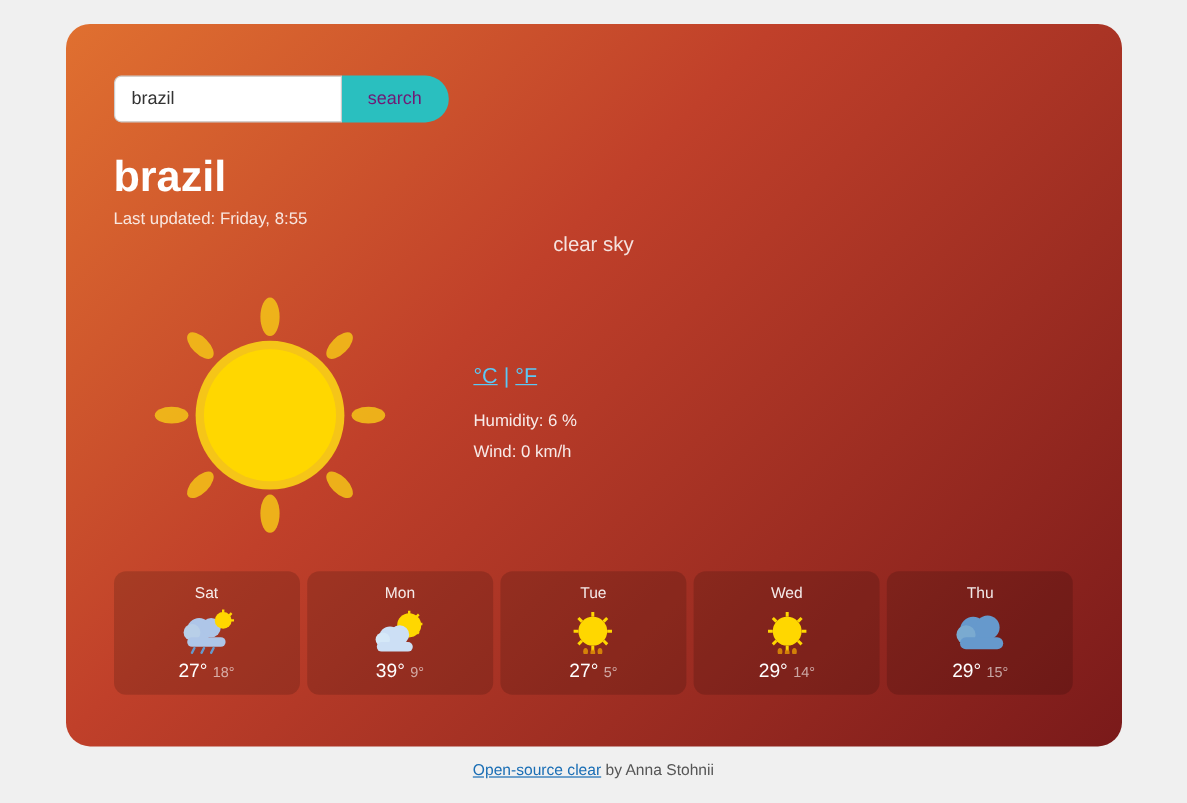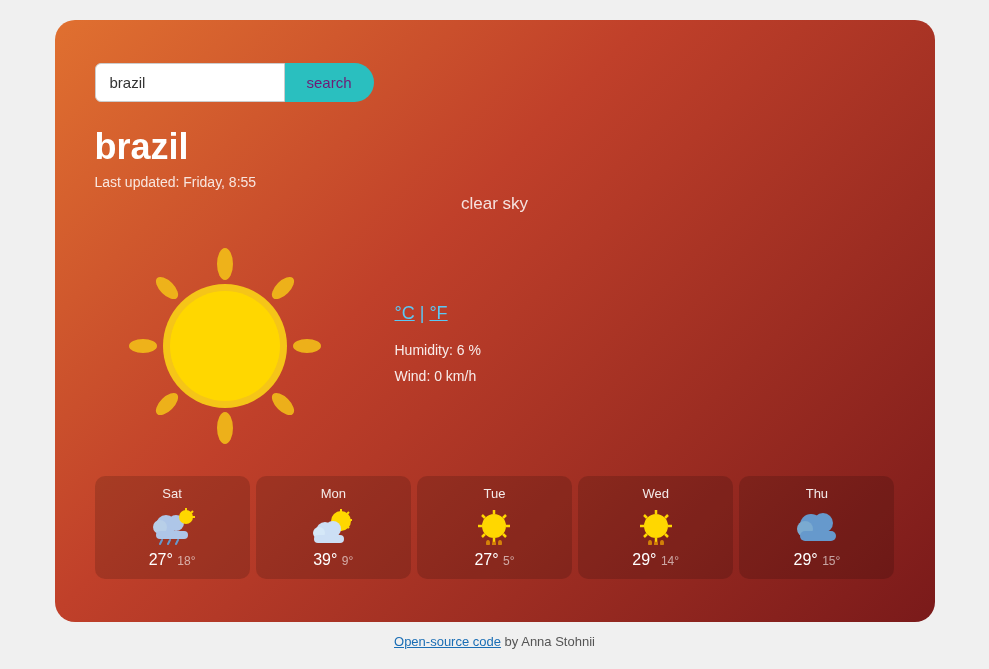--- a/index.html
+++ b/index.html
@@ -347,15 +347,15 @@
         </svg>
         <div>
           <span>29° </span><span class="forecast-low">15°</span>
         </div>
       </div>
 
     </div>
   </div>
 
   <div class="footer">
-    <a href="#">Open-source code</a><span> by Anna Stohnii</span>
+    <a href="#">Open-source clear</a><span> by Anna Stohnii</span>
   </div>
 </div>
 
 </body></html>

